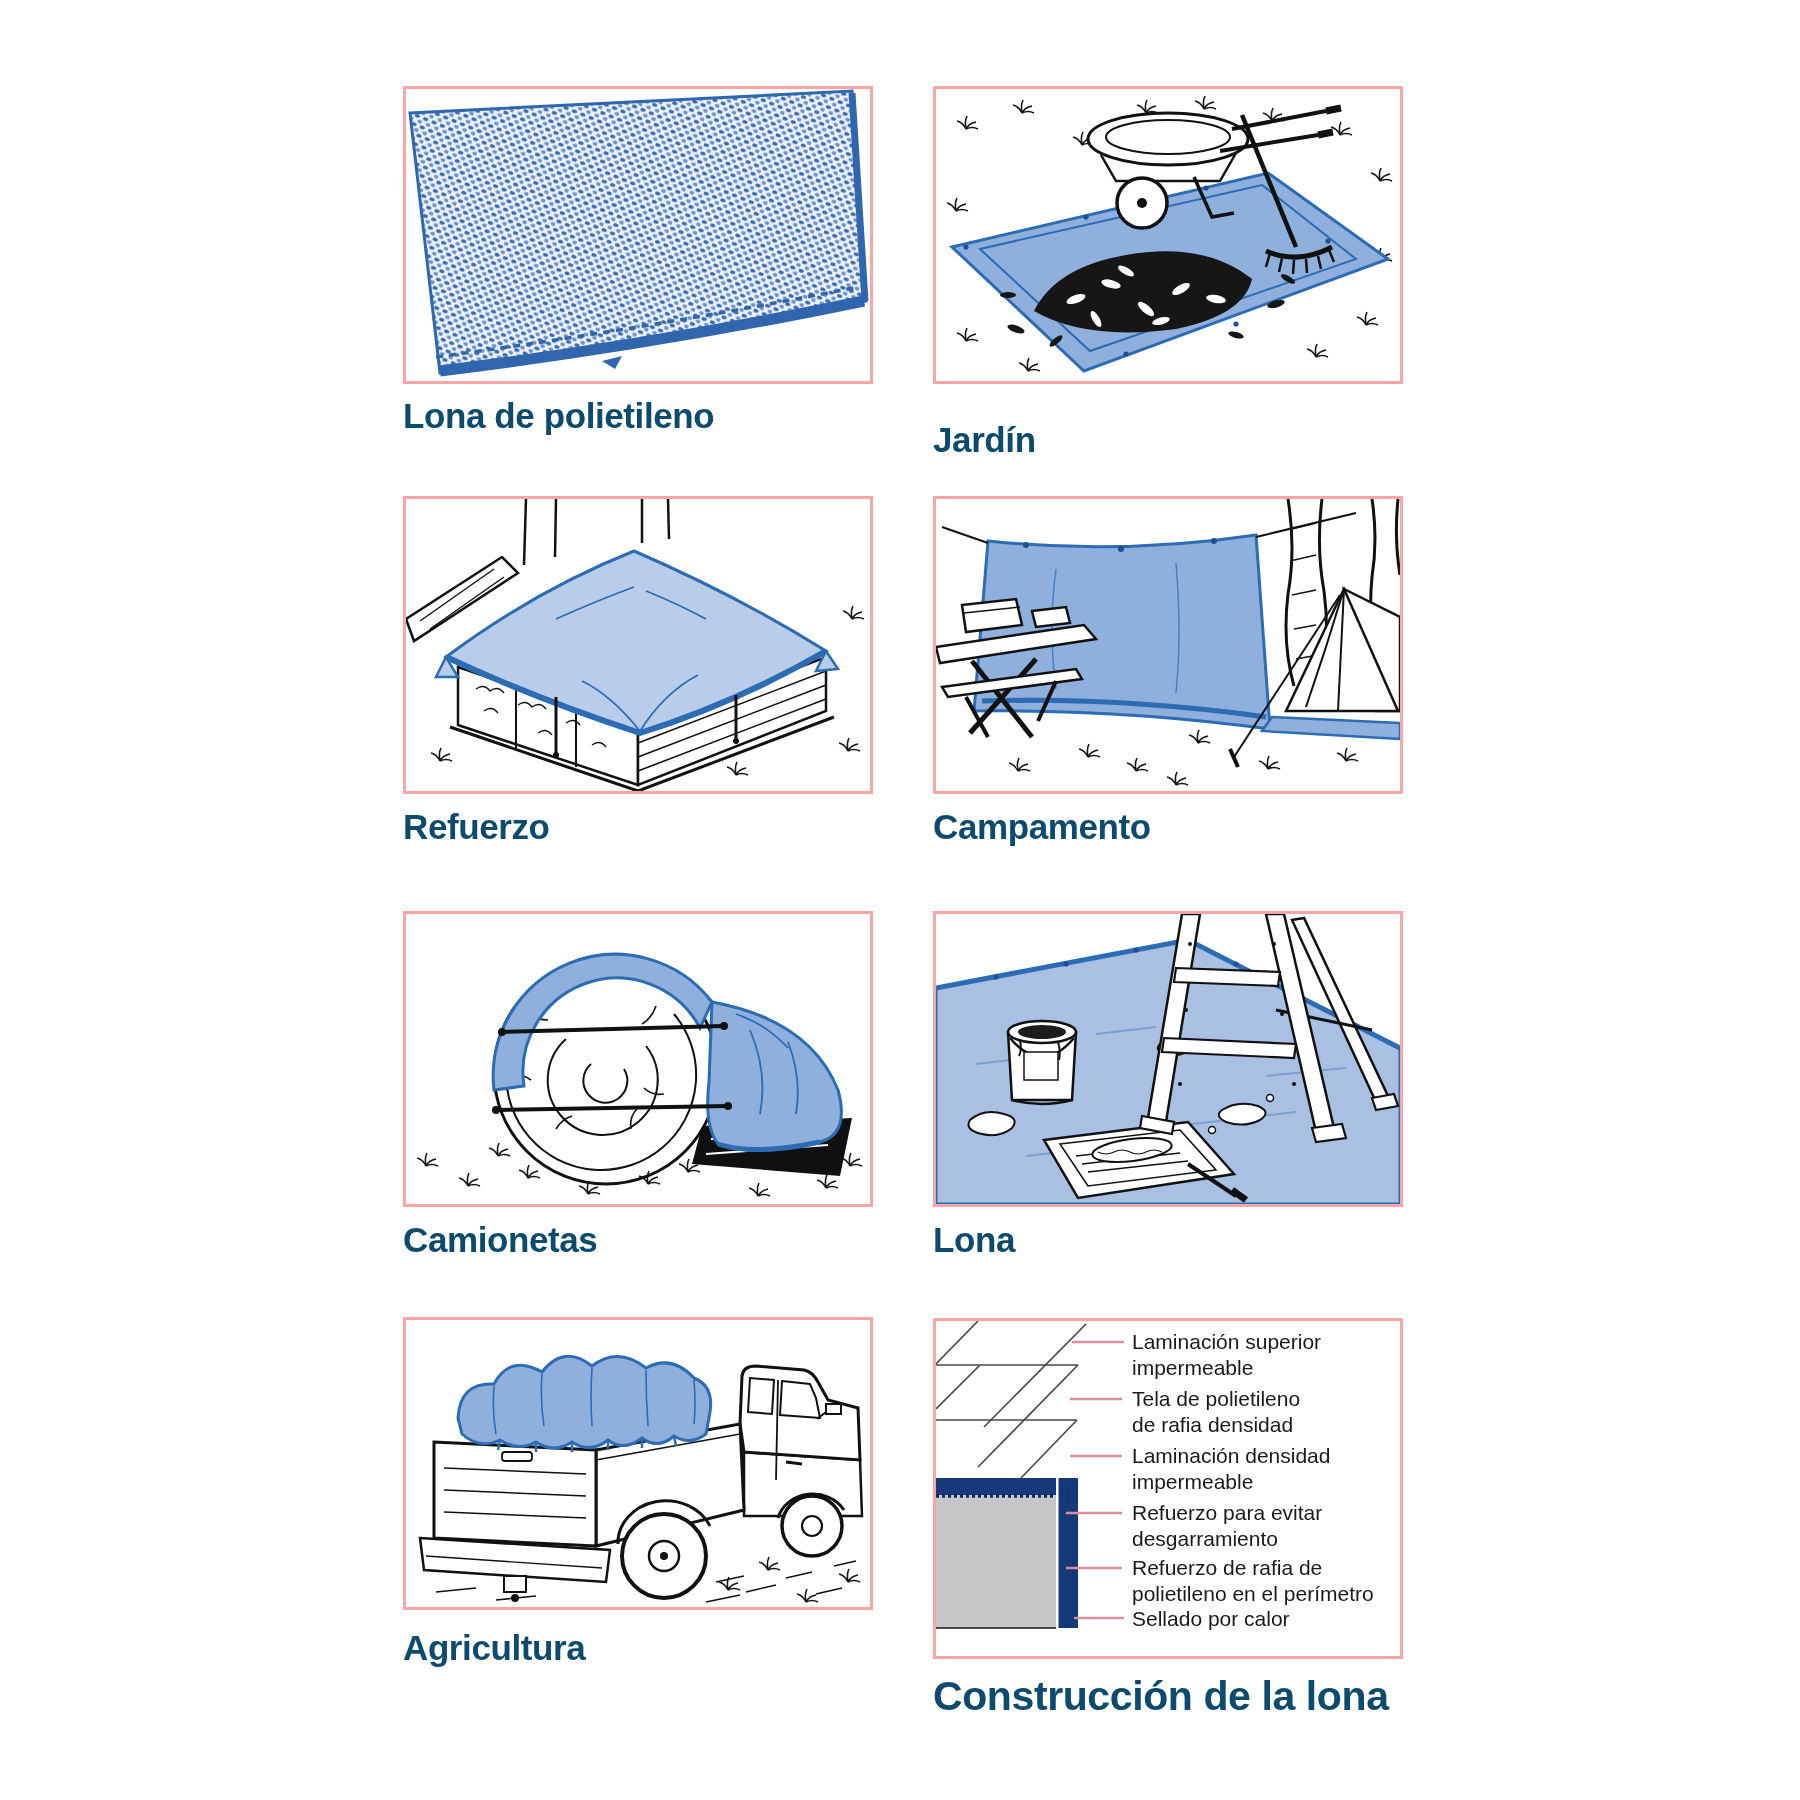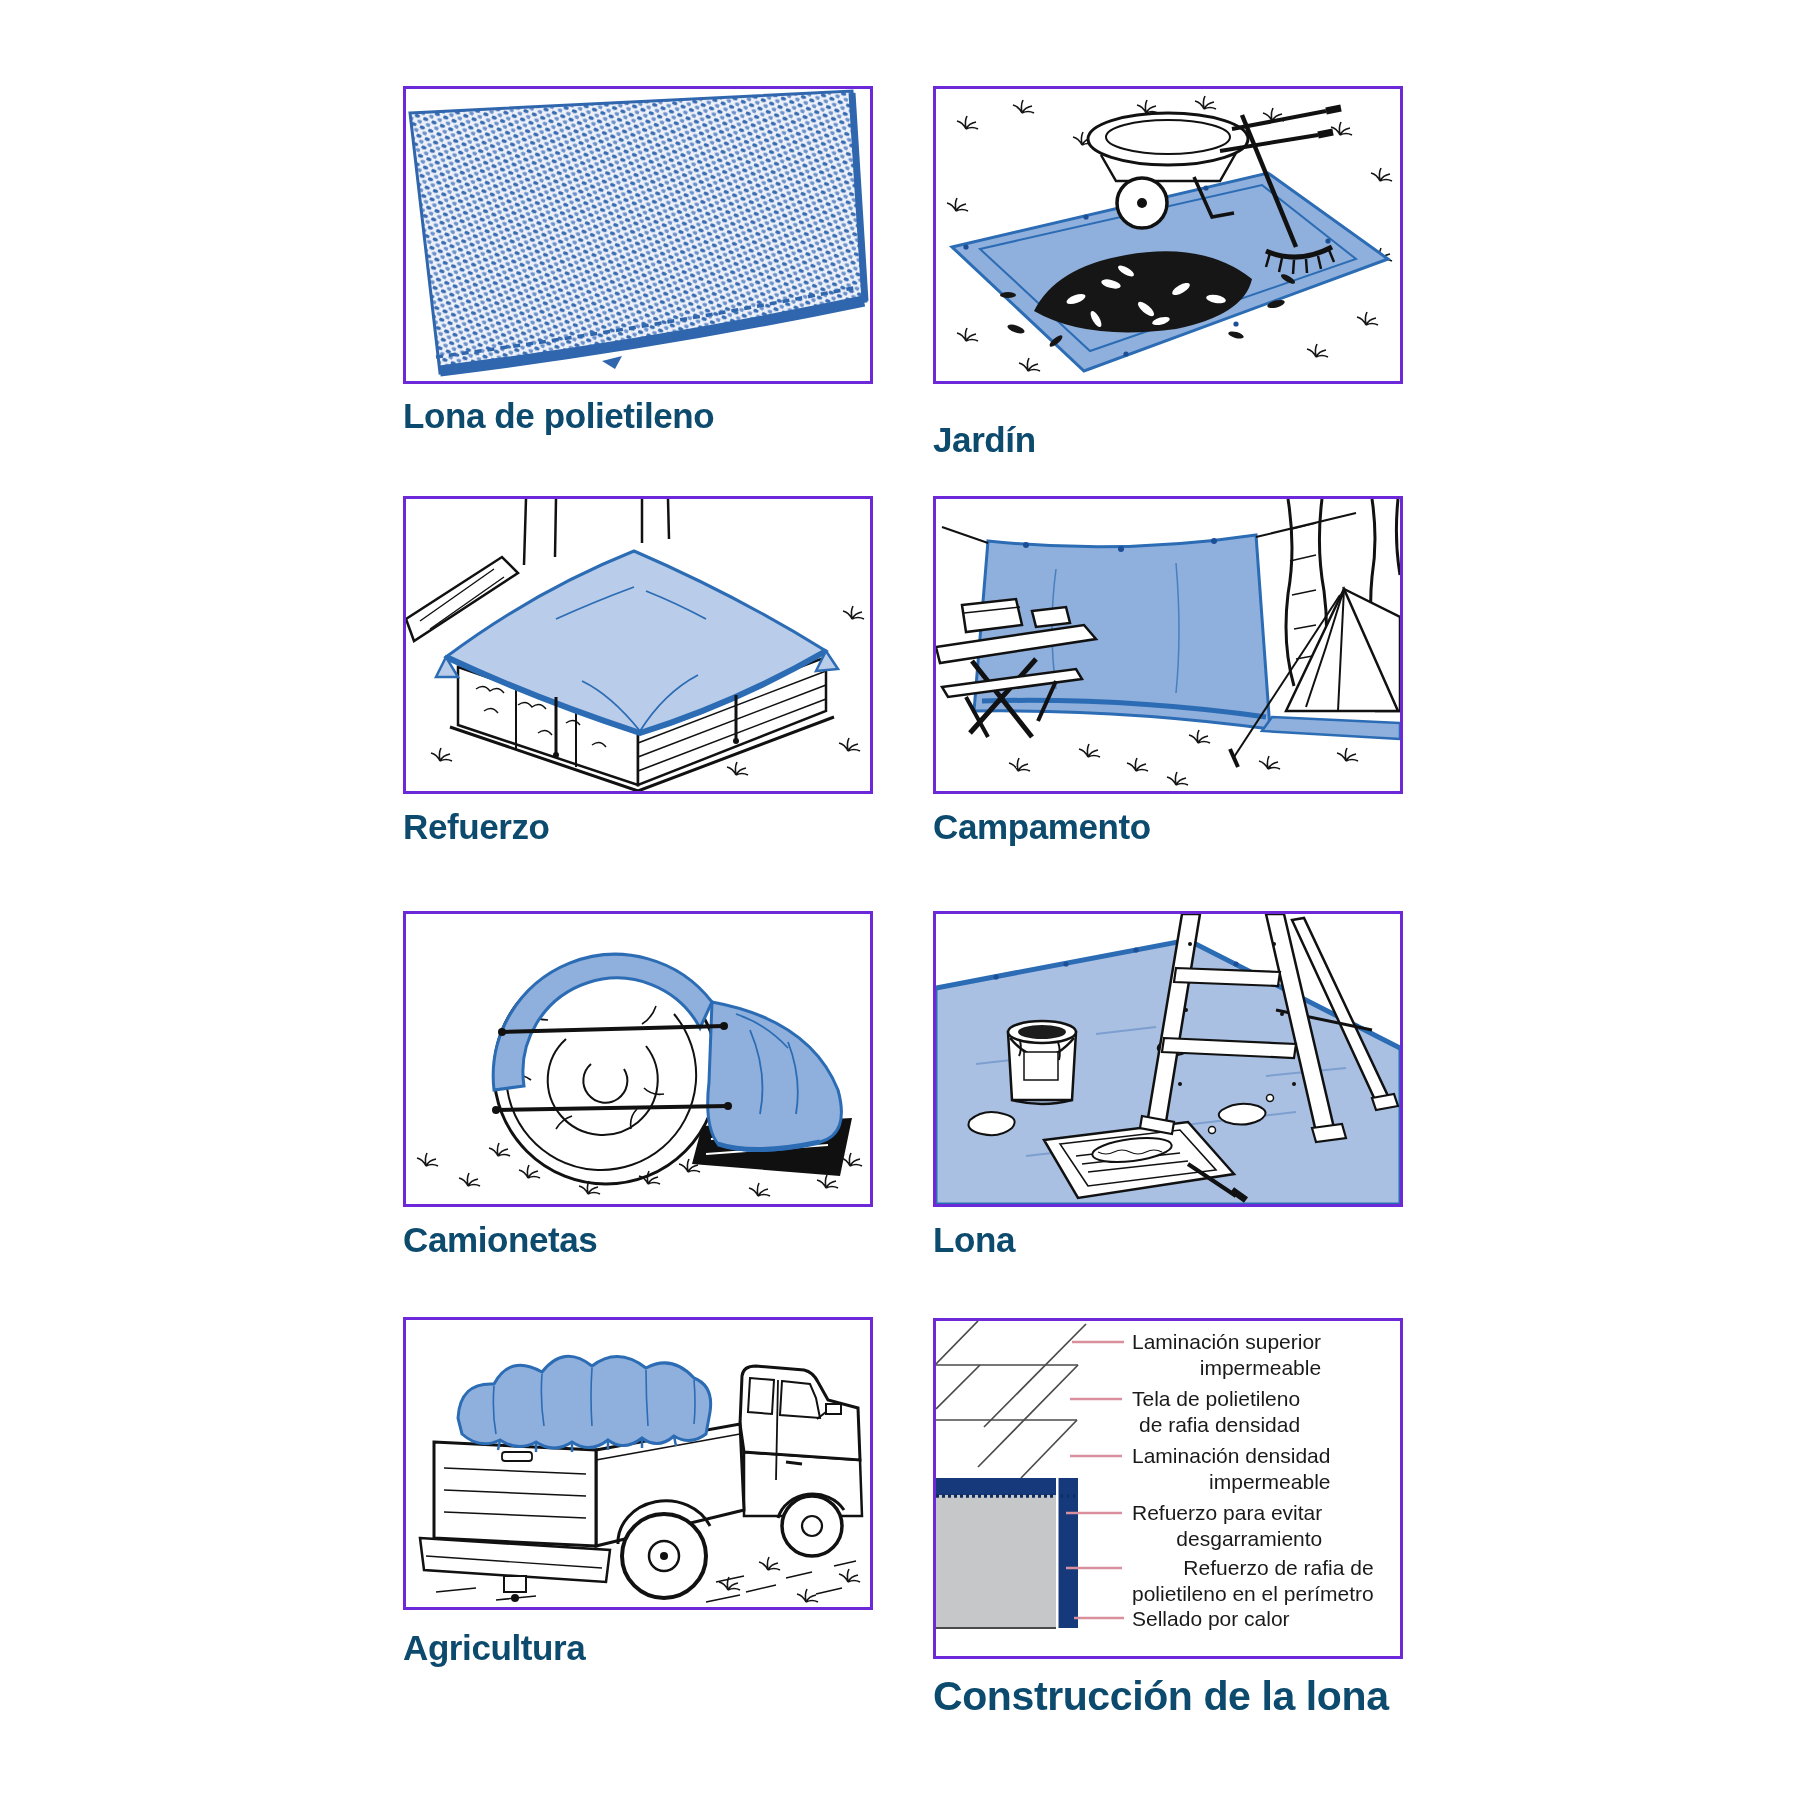--- a/index.html
+++ b/index.html
@@ -1,18 +1,18 @@
 <!DOCTYPE html>
 <html><head>
 <meta charset="utf-8">
 <style>
   * { margin:0; padding:0; box-sizing:border-box; }
   html,body { background:#ffffff; font-family:"Liberation Sans", sans-serif; }
   .stage { position:relative; width:1800px; height:1800px; background:#ffffff; overflow:hidden; }
-  .panel { position:absolute; background:#ffffff; border:3px solid #6d28d9;text-align:right; }
+  .panel { position:absolute; background:#ffffff; border:3px solid #fca5a5; }
   .panel > svg { position:absolute; left:0; top:0; width:100%; height:100%; display:block; }
   .caption { position:absolute; width:470px; font-weight:700;
              font-size:35px; line-height:42px; color:#0c4a6e; letter-spacing:-0.4px; }
   .caption.big { font-size:41px; line-height:48px; }
   .clabel { position:absolute; left:196px; font-size:21px; line-height:26px; color:#1a1a1a; }
 </style>
 </head>
 <body>
 
 <div class="stage">

